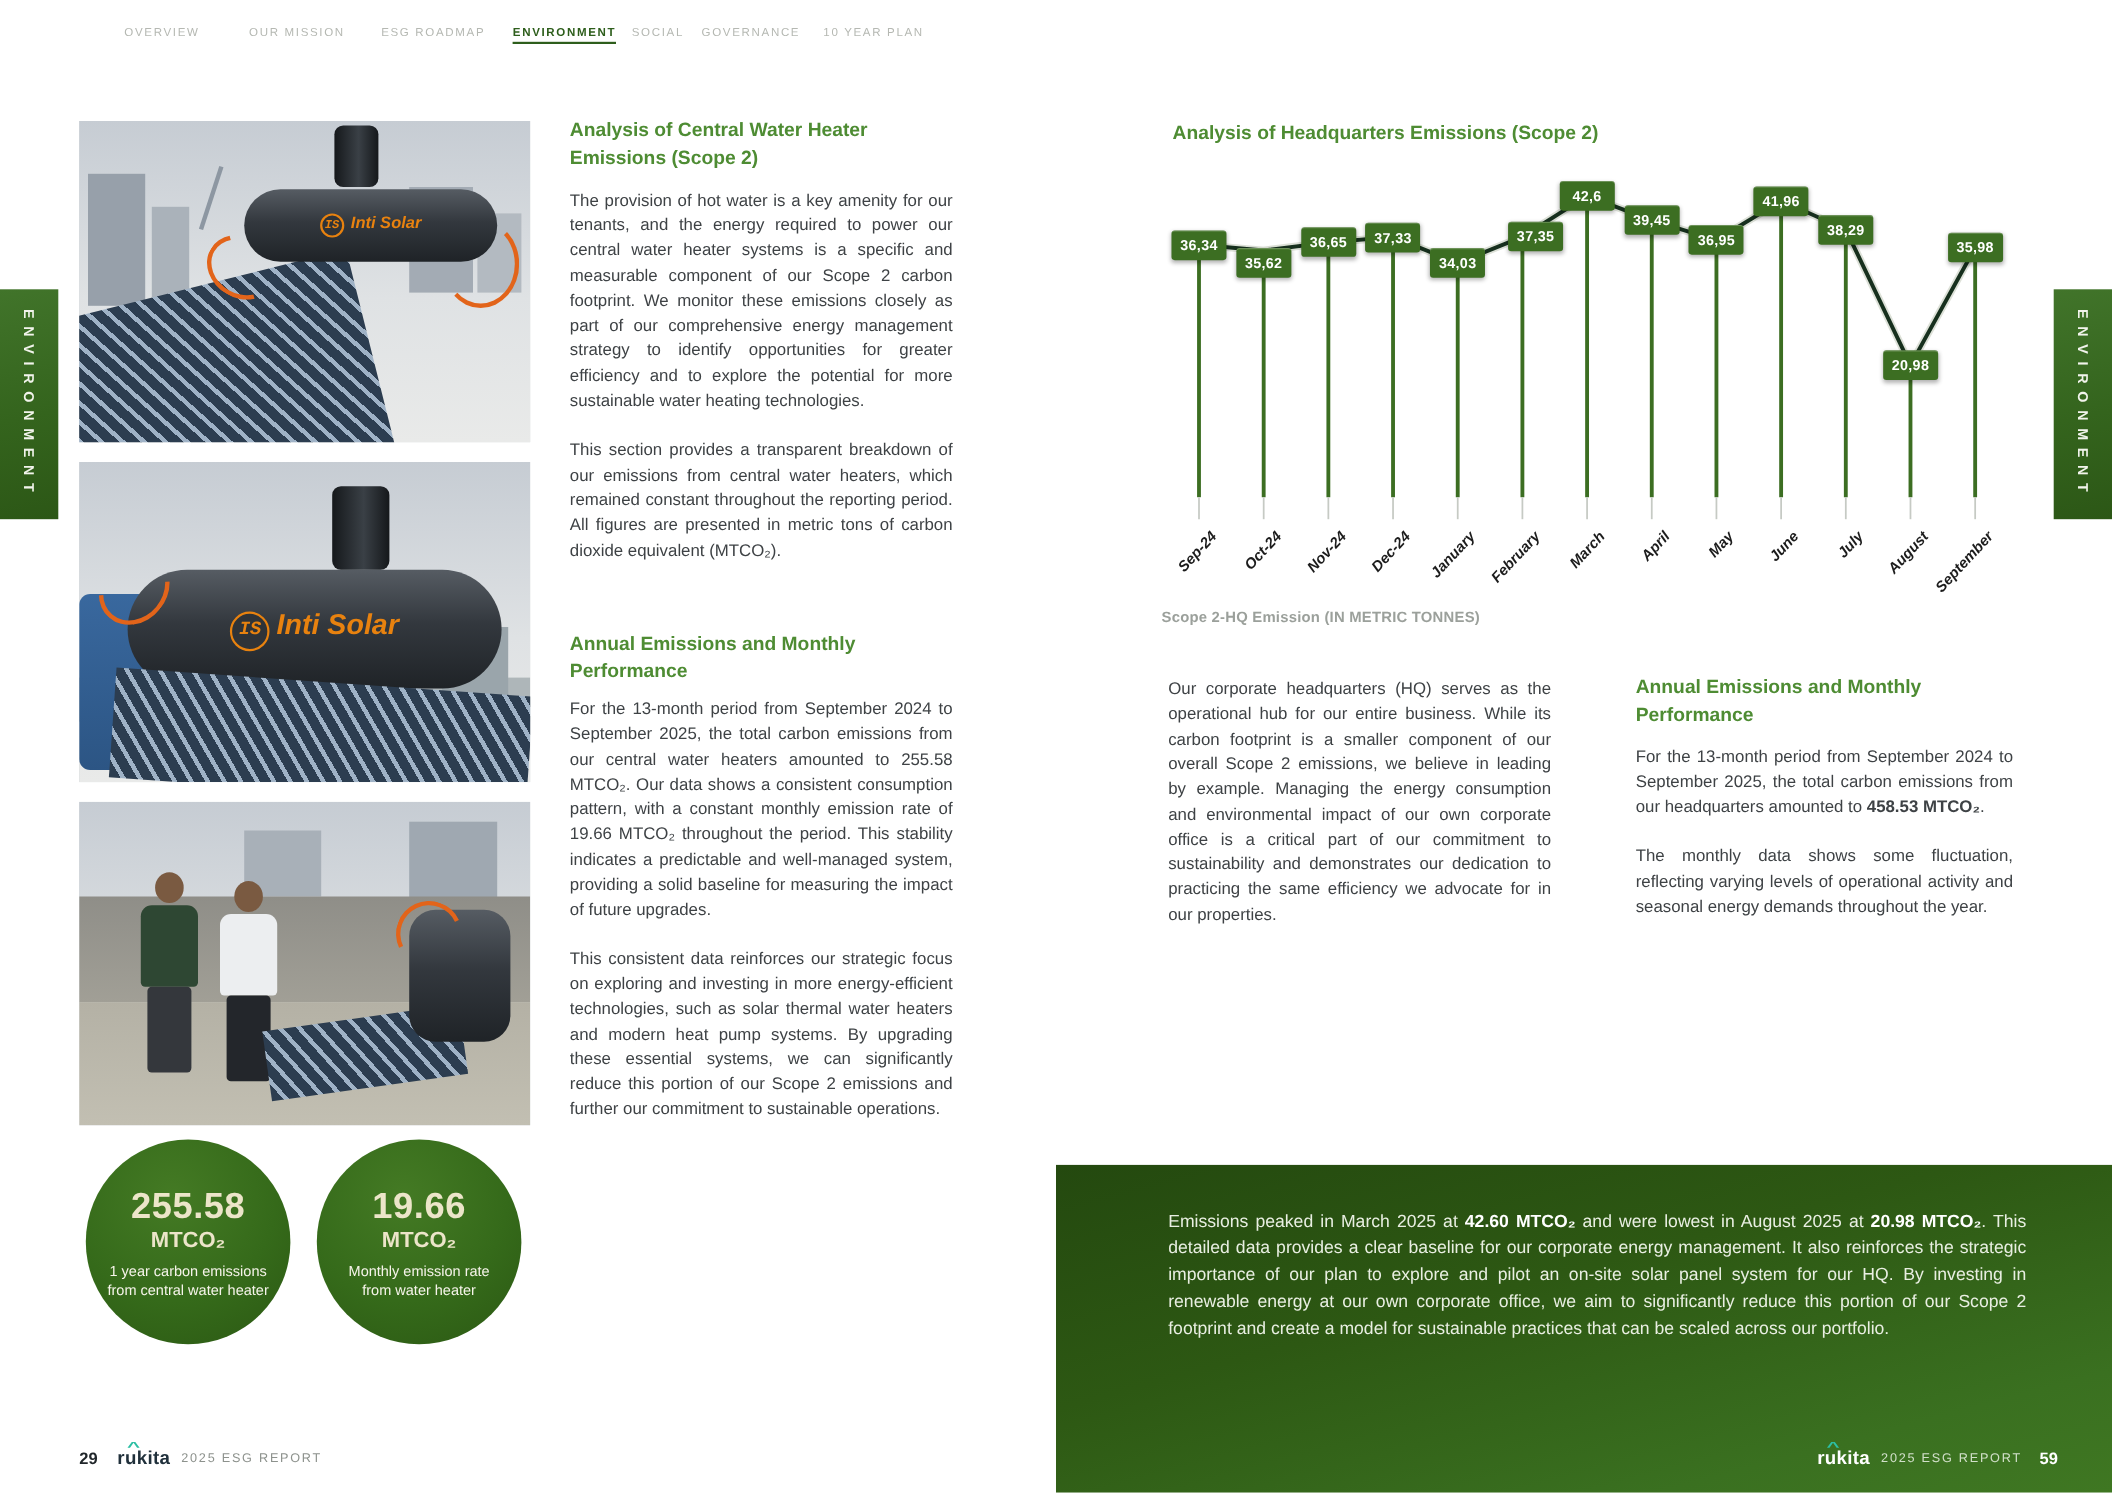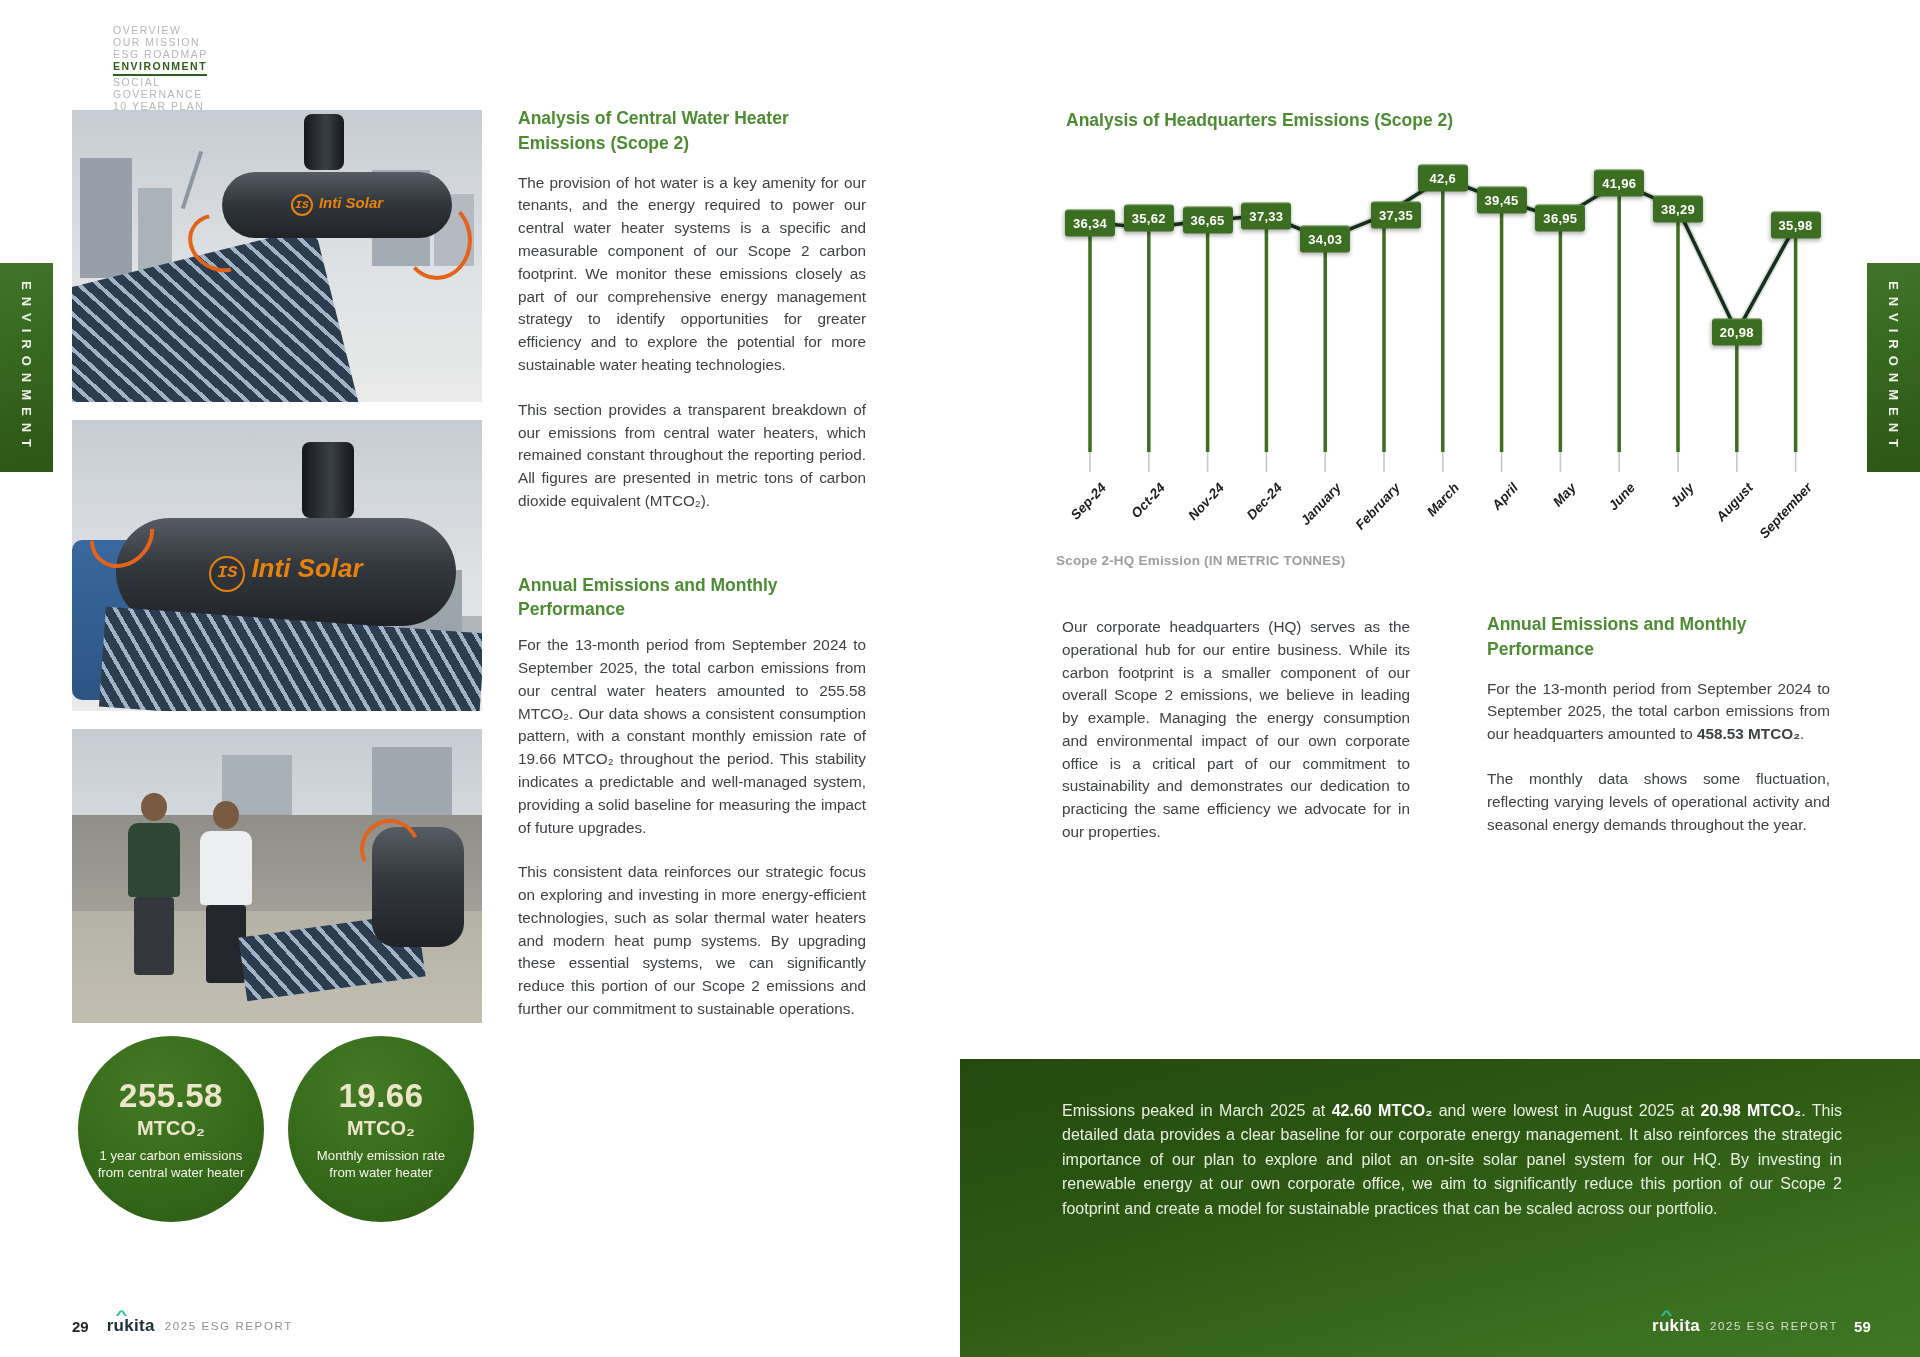--- a/index.html
+++ b/index.html
@@ -3,21 +3,21 @@
 <meta charset="utf-8">
 <style>
   * { margin:0; padding:0; box-sizing:border-box; }
   html,body { width:1920px; height:1357px; }
   body {
     position:relative; background:#ffffff; overflow:hidden;
     font-family:"Liberation Sans", sans-serif; color:#3e4245;
   }
   
   .nav { position:absolute; left:113px; top:24px; display:flex; align-items:flex-start;
-         font-size:10.5px; letter-spacing:1.5px; color:#b5b8b2; font-weight:500;flex-direction:column; }
+         font-size:10.5px; letter-spacing:1.5px; color:#b5b8b2; font-weight:500; }
   .nav span { white-space:nowrap; cursor:default; }
   .nav .g1{margin-right:45px}.nav .g2{margin-right:33px}.nav .g3{margin-right:25px}
   .nav .g4{margin-right:14px}.nav .g5{margin-right:16px}.nav .g6{margin-right:21px}
   .nav .active { color:#2e5e1c; font-weight:800; border-bottom:2px solid #2e5e1c; padding-bottom:2px; }
   
   .vtab { position:absolute; top:263px; width:53px; height:209px;
           background:linear-gradient(168deg,#41742a 0%,#34641d 55%,#2c5716 100%);
           display:flex; align-items:center; justify-content:center; }
   .vtab span { writing-mode:vertical-rl; color:#f2f4ec; font-size:13px; font-weight:600;
                letter-spacing:7px; }
@@ -209,21 +209,21 @@
       <line x1="638" y1="332" x2="638" y2="352" stroke="#c6cac4" stroke-width="1.6"></line>
       <line x1="696.8" y1="211.9344" x2="696.8" y2="332" stroke="#3c6e22" stroke-width="3.5"></line>
       <line x1="696.8" y1="332" x2="696.8" y2="352" stroke="#c6cac4" stroke-width="1.6"></line>
       <line x1="755.5999999999999" y1="105.13440000000003" x2="755.5999999999999" y2="332" stroke="#3c6e22" stroke-width="3.5"></line>
       <line x1="755.5999999999999" y1="332" x2="755.5999999999999" y2="352" stroke="#c6cac4" stroke-width="1.6"></line>
       <polyline points="50,102.57119999999998 108.8,107.69760000000002 167.6,100.36400000000002 226.39999999999998,95.52240000000003 285.2,119.0184 344,95.38 402.79999999999995,58 461.59999999999997,80.428 520.4,98.22799999999998 579.1999999999999,62.5568 638,88.68720000000002 696.8,211.9344 755.5999999999999,105.13440000000003" fill="none" stroke="#d9ded4" stroke-width="7" stroke-linejoin="round" opacity="0.9"></polyline>
       <polyline points="50,102.57119999999998 108.8,107.69760000000002 167.6,100.36400000000002 226.39999999999998,95.52240000000003 285.2,119.0184 344,95.38 402.79999999999995,58 461.59999999999997,80.428 520.4,98.22799999999998 579.1999999999999,62.5568 638,88.68720000000002 696.8,211.9344 755.5999999999999,105.13440000000003" fill="none" stroke="#17301e" stroke-width="3.6" stroke-linejoin="round" opacity="1"></polyline>
     </svg>
     <div class="pt-label" style="left: 50px; top: 102.571px;">36,34</div>
     <div class="month" style="left: 58px; top: 360px;">Sep-24</div>
-    <div class="pt-label" style="left: 108.8px; top: 98px;">35,62</div>
+    <div class="pt-label" style="left: 108.8px; top: 119px;">35,62</div>
     <div class="month" style="left: 116.8px; top: 360px;">Oct-24</div>
     <div class="pt-label" style="left: 167.6px; top: 100.364px;">36,65</div>
     <div class="month" style="left: 175.6px; top: 360px;">Nov-24</div>
     <div class="pt-label" style="left: 226.4px; top: 95.5224px;">37,33</div>
     <div class="month" style="left: 234.4px; top: 360px;">Dec-24</div>
     <div class="pt-label" style="left: 285.2px; top: 119.018px;">34,03</div>
     <div class="month" style="left: 293.2px; top: 360px;">January</div>
     <div class="pt-label" style="left: 356px; top: 95.38px;">37,35</div>
     <div class="month" style="left: 352px; top: 360px;">February</div>
     <div class="pt-label" style="left: 402.8px; top: 58px;">42,6</div>

